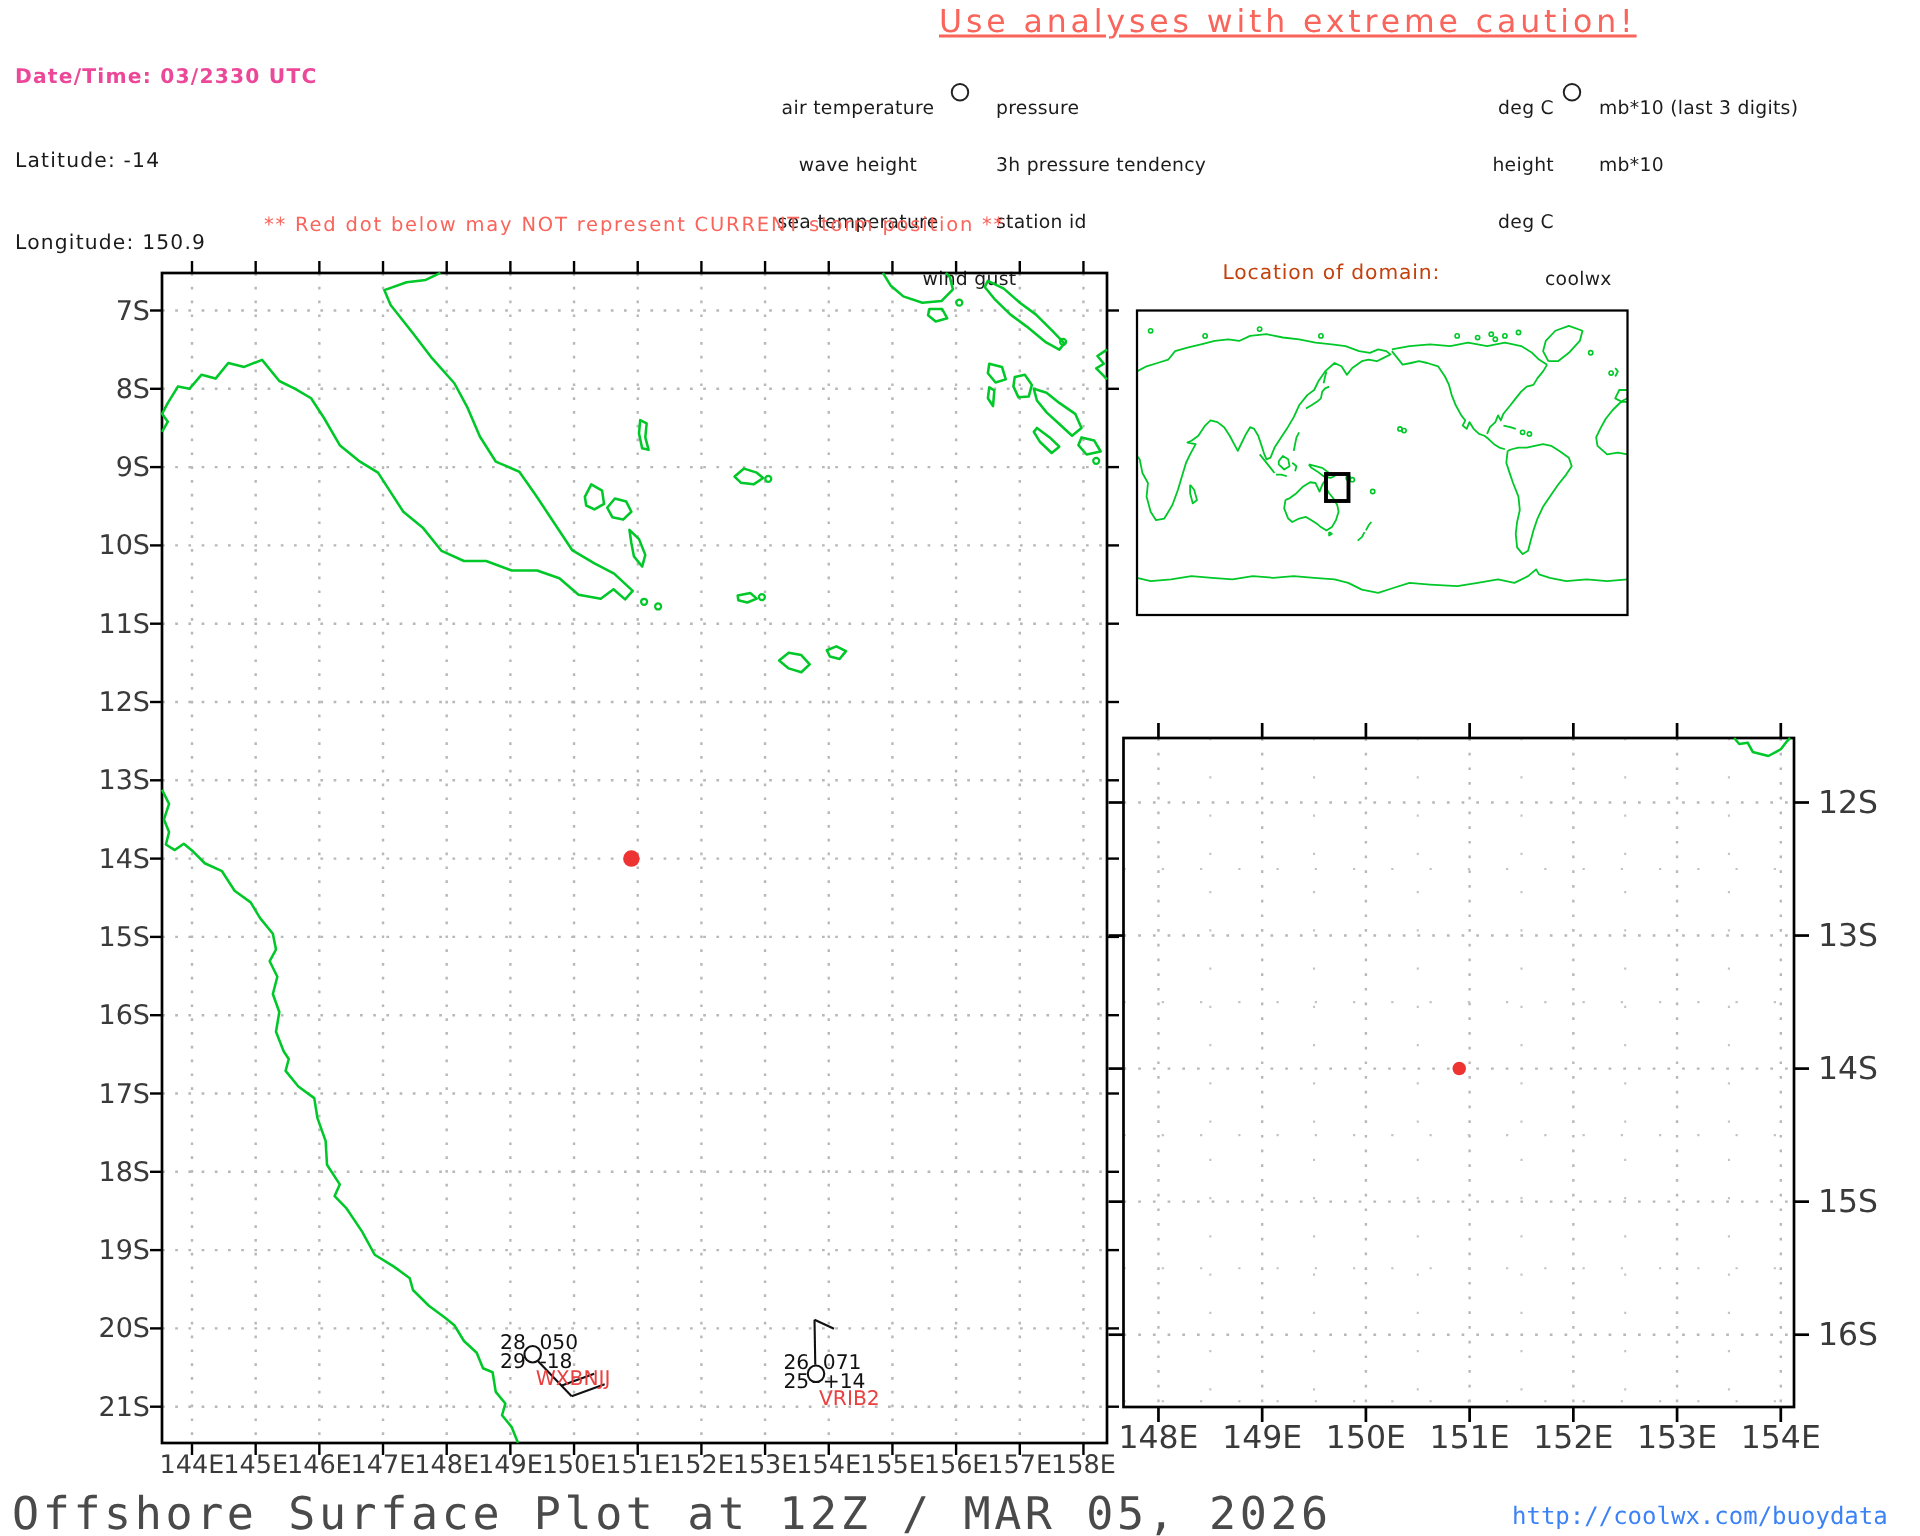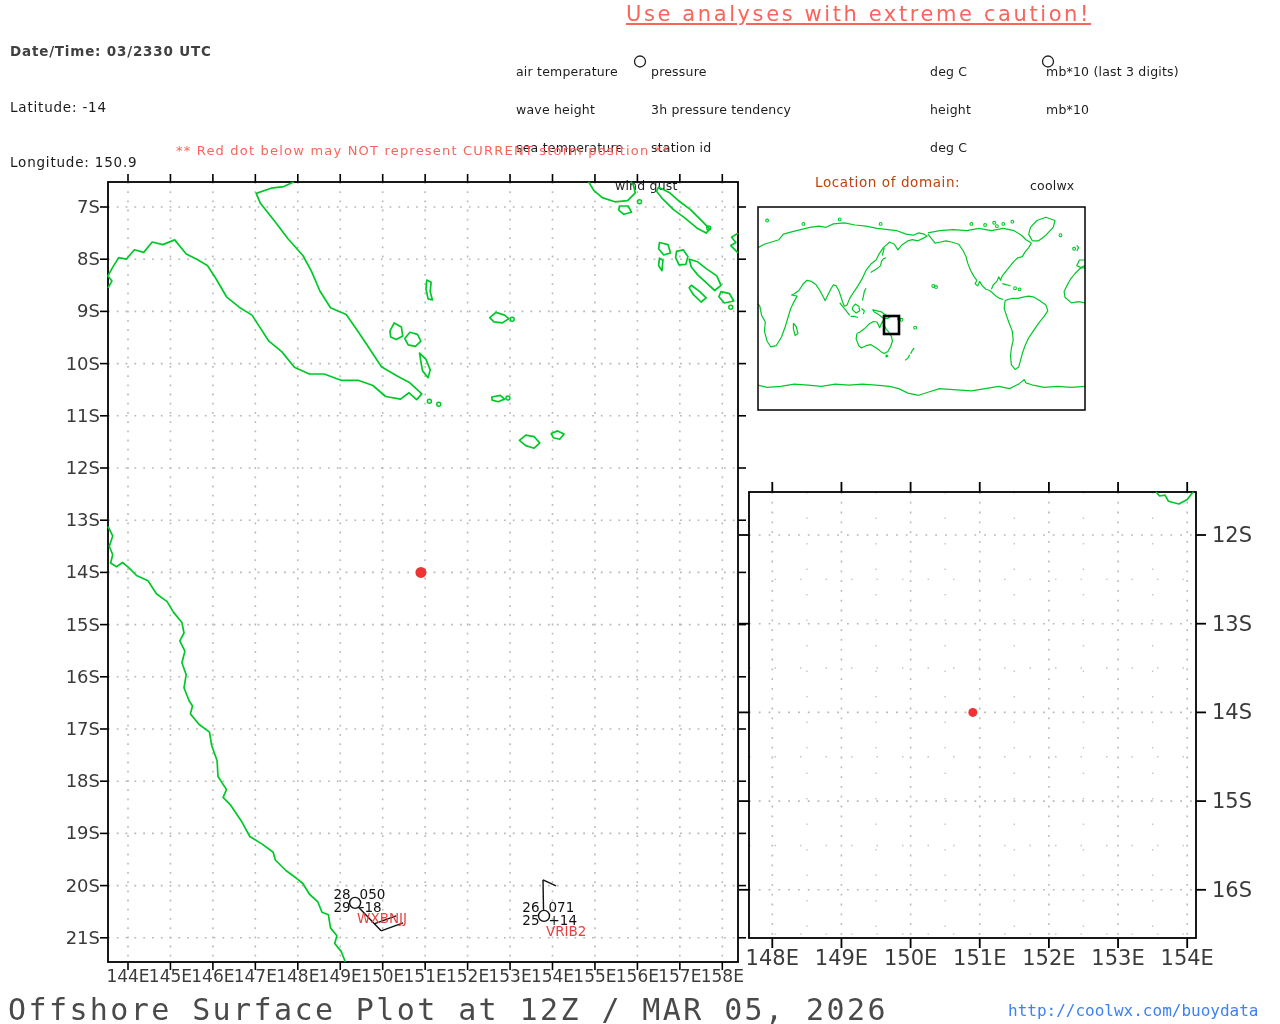--- a/index.html
+++ b/index.html
@@ -1,28 +1,28 @@
 <!DOCTYPE html>
 <html><head>
 <meta charset="utf-8">
 <style>
   html,body{margin:0;padding:0;background:#fff;}
   #page{position:relative;width:1280px;height:1024px;background:#fff;overflow:hidden;
         font-family:"DejaVu Sans",sans-serif;}
   .abs{position:absolute;white-space:pre;}
   #hdr{left:10px;top:5px;font-size:13.5px;letter-spacing:.8px;line-height:18.5px;color:#1a1a1a;}
   .salmon{color:#f9645b;}
-  .redbold{color:#404040;font-weight:bold;}
+  .redbold{color:#ec4899;font-weight:bold;}
   #caution{left:626px;top:2px;font-size:21px;letter-spacing:2.6px;color:#f9645b;text-decoration:underline;}
   .legend{font-size:12.5px;color:#1c1c1c;letter-spacing:.2px;line-height:12.6px;}
   #legend1{left:516px;top:41px;}
   #legend2{left:930px;top:41px;}
   .lrow{height:12.6px;}
-  #legend1 .lcol{display:inline-block;width:112px;text-align:left;margin-right:23px;}
-  #legend2 .lcol{display:inline-block;width:106px;text-align:left;margin-right:10px;}
+  #legend1 .lcol{display:inline-block;width:112px;text-align:center;margin-right:36px;}
+  #legend2 .lcol{display:inline-block;width:106px;text-align:right;margin-right:30px;}
   #legend1 .brow{margin-left:99px;}
   #legend2 .brow{margin-left:100px;}
   #warning{left:176px;top:143px;font-size:13px;letter-spacing:1.2px;color:#f9645b;}
   #insetTitle{left:815px;top:174px;font-size:13.5px;letter-spacing:.6px;color:#c2410c;}
   #footerTitle{left:8px;top:992px;font-family:"DejaVu Sans Mono",monospace;font-size:30px;
                letter-spacing:2.4px;color:#4a4a4a;}
   #footerUrl{left:1008px;top:1001px;font-family:"DejaVu Sans Mono",monospace;font-size:16px;
              color:#3b82f6;}
   svg{position:absolute;left:0;top:0;pointer-events:none;}
   svg text{font-family:"DejaVu Sans",sans-serif;}

